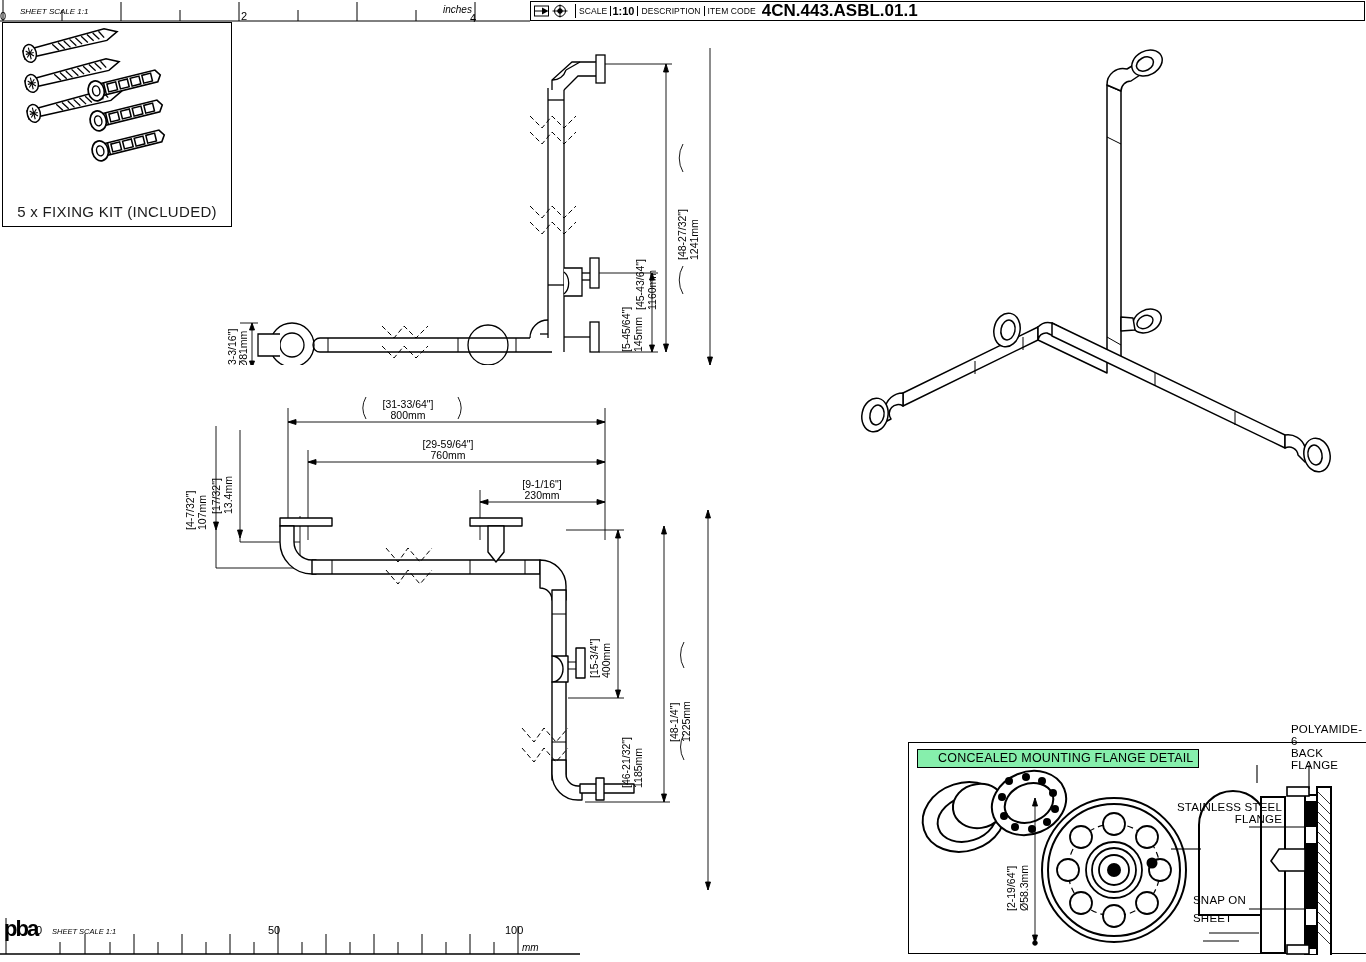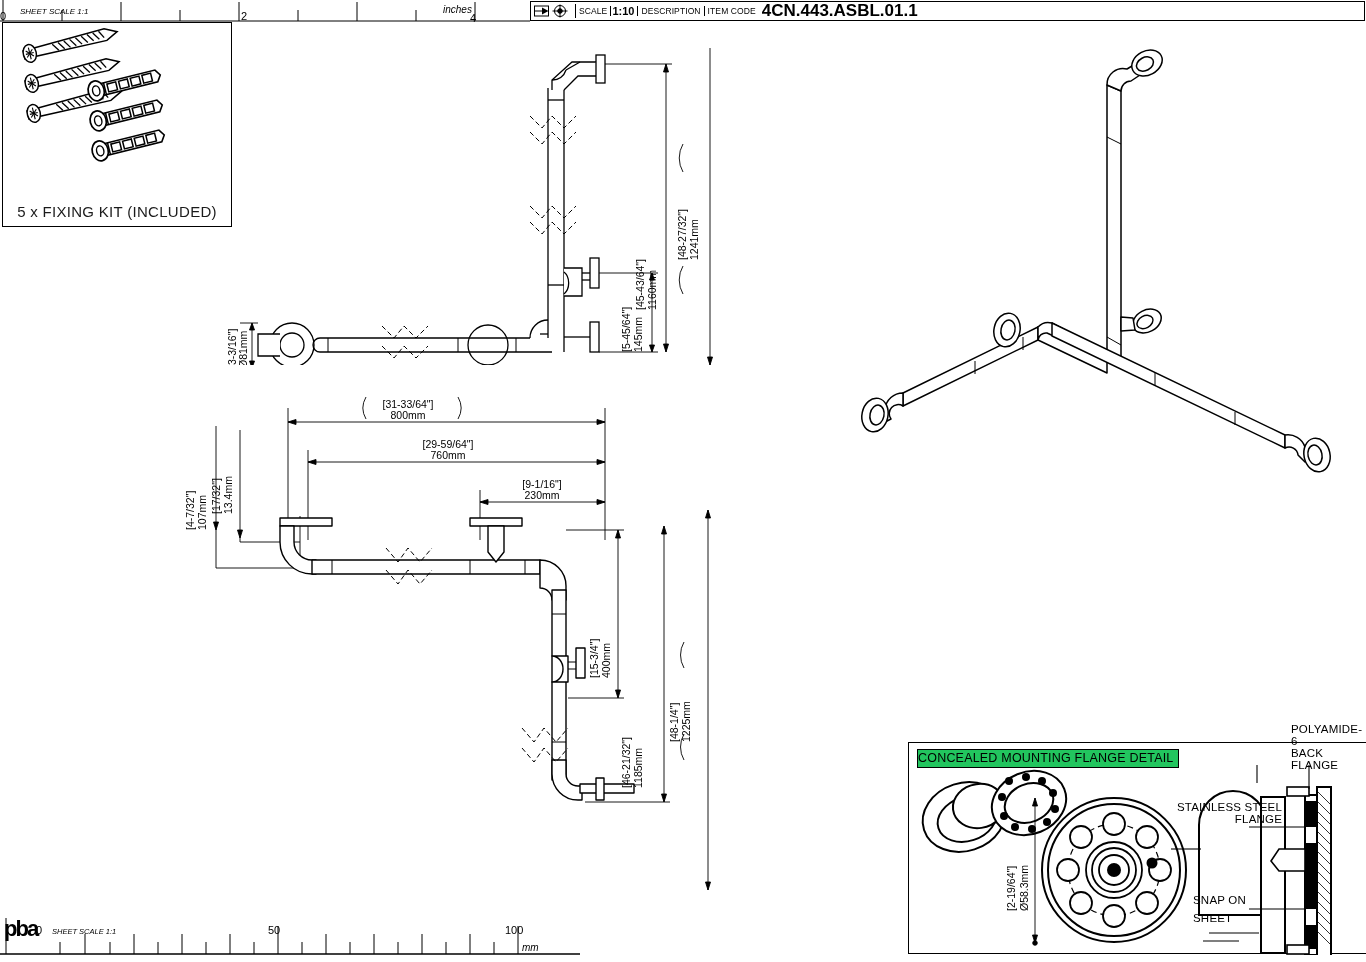--- a/index.html
+++ b/index.html
@@ -75,24 +75,24 @@
     left: 908px; top: 742px;
     width: 458px; height: 212px;
     border: 1.3px solid #000;
     border-right: none;
     background: #fff;
   }
   #flange-title {
     position: absolute;
     left: 8px; top: 6px;
     border: 1.2px solid #000;
-    padding: 1px 4px 2px 0;
+    padding: 1px 4px 2px 20px;
     font-size: 12.5px;
     letter-spacing: .2px;
-    background: #22c55e;
+    background: #86efac;
   }
   .callout { font-size: 11.5px; letter-spacing: .2px; }
 
   #logo {
     position: absolute;
     left: 4px; top: 916px;
     font-size: 22px; font-weight: bold;
     letter-spacing: -2px;
   }
 </style>

